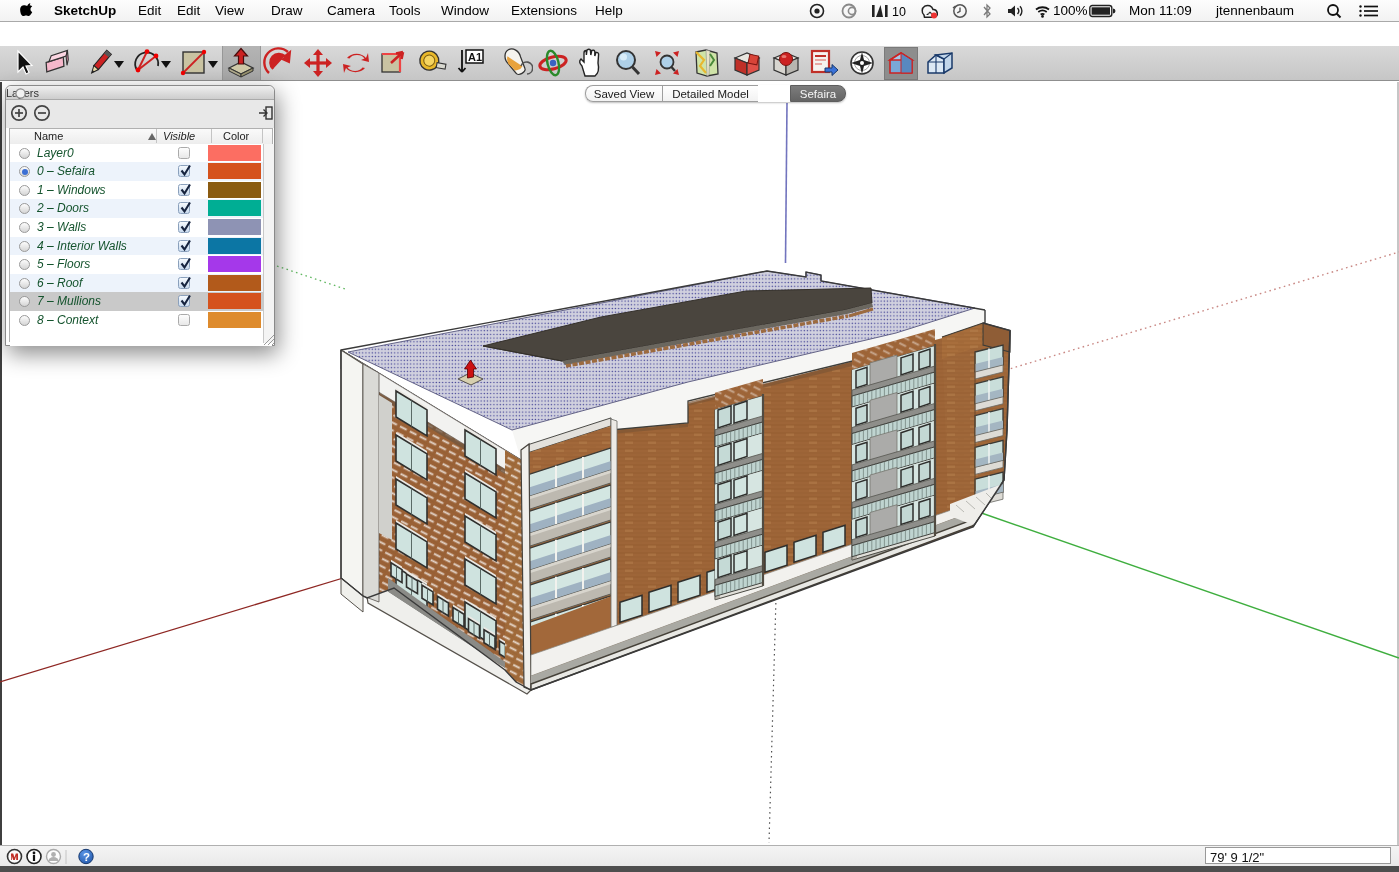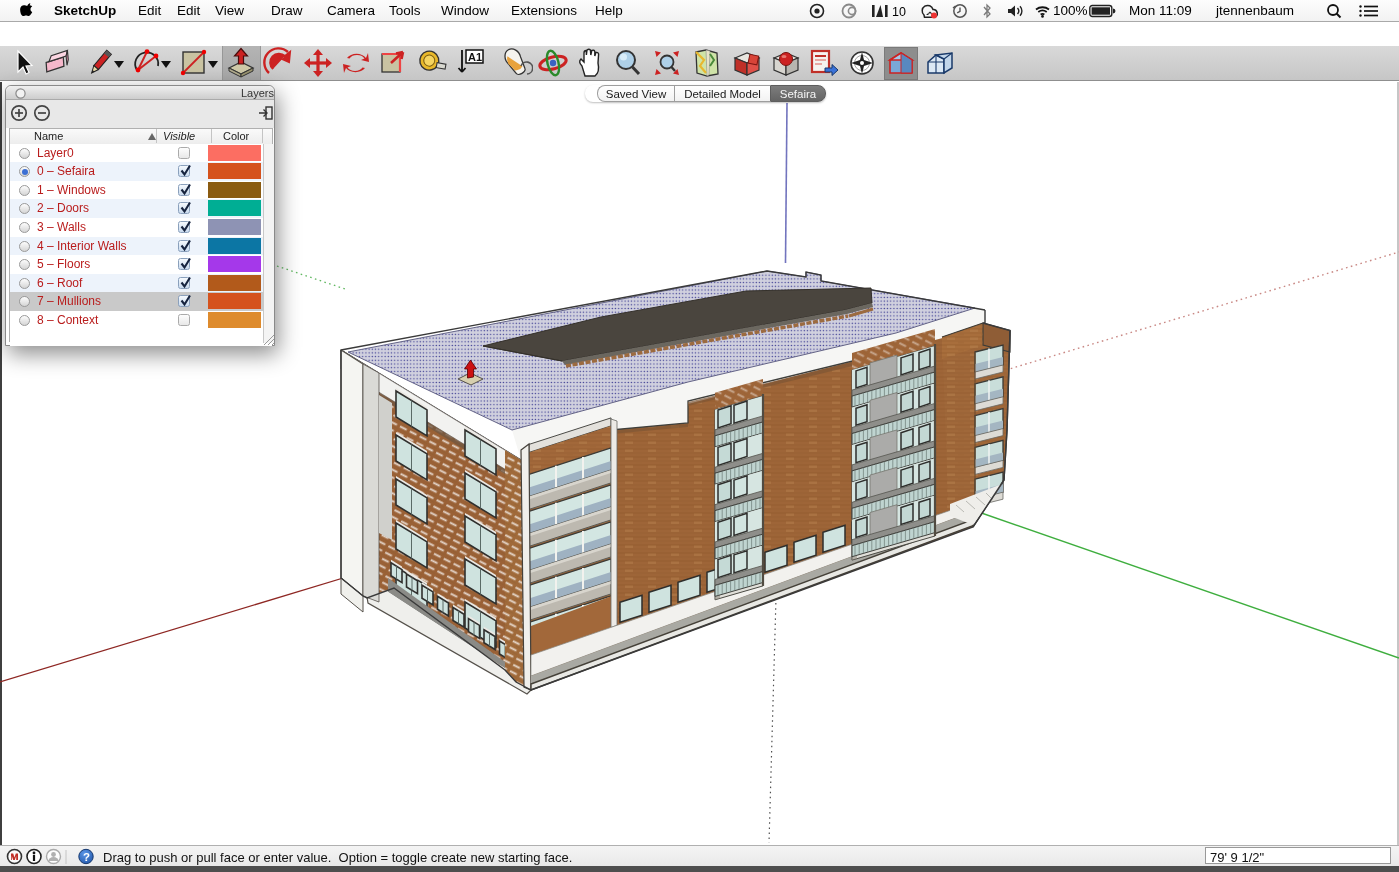--- a/index.html
+++ b/index.html
@@ -9,27 +9,27 @@
 #menubar .mi { position:absolute; top:3px; }
 #titlebar { left:0; top:22px; width:1399px; height:23px; background:linear-gradient(#ececec,#c2c2c2); border-bottom:1px solid #9a9a9a; }
 #toolbar { left:0; top:46px; width:1399px; height:35px; background:linear-gradient(#d9d9d9,#c6c6c6); border-bottom:1px solid #8f8f8f; }
 #viewport { left:0; top:82px; width:1399px; height:763px; background:#ffffff; border-left:2px solid #3f3f3f; border-right:2px solid #c6c6c6; }
 #statusbar { left:0; top:845px; width:1399px; height:21px; background:linear-gradient(#f4f4f4,#e9e9e9); border-top:1px solid #b0b0b0; }
 #bottomstrip { left:0; top:866px; width:1399px; height:6px; background:#4e4e4e; }
 .tl { position:absolute; top:5px; width:12px; height:12px; border-radius:6px; }
 #tabs { position:absolute; left:585px; top:85px; height:17px; display:flex; font-size:11.5px; border-radius:8px; box-shadow:0 1px 2px rgba(0,0,0,0.25); }
 .tab { height:17px; line-height:16px; white-space:nowrap; flex:none; background:linear-gradient(#ffffff,#f2f2f2); border:1px solid #9e9e9e; border-right:none; color:#1a1a1a; }
 .tab.first { border-radius:8px 0 0 8px; }
-.tab.active { background:linear-gradient(#7d7d7d,#646464); color:#f5f5f5; border:1px solid #5e5e5e; border-radius:0 8px 8px 0; }
+.tab.active { background:linear-gradient(#7d7d7d,#646464); color:#f5f5f5; border:1px solid #5e5e5e; border-radius:0 8px 8px 0;margin-left:32px; }
 #palette { position:absolute; left:5px; top:85px; width:270px; height:261px; background:#fff; border-radius:6px 6px 0 0; box-shadow:3px 8px 22px rgba(0,0,0,0.45); border:1px solid #8a8a8a; }
-#pal-title { position:absolute; left:0; top:0; width:100%; height:14px; background:linear-gradient(#efefef,#cdcdcd); border-bottom:1px solid #aaa; border-radius:6px 6px 0 0; font-size:11px; color:#333; text-align:right; line-height:14px; }
+#pal-title { position:absolute; left:0; top:0; width:100%; height:14px; background:linear-gradient(#efefef,#cdcdcd); border-bottom:1px solid #aaa; border-radius:6px 6px 0 0; font-size:11px; color:#333; text-align:left; line-height:14px; }
 #pal-tools { position:absolute; left:0; top:14px; width:100%; height:28px; background:#e8e8e8; }
 #pal-table { position:absolute; left:3px; top:42px; width:264px; height:214px; border:1px solid #b0b0b0; background:#fff; }
 #pal-head { position:absolute; left:0; top:0; width:100%; height:26px; background:linear-gradient(#fafafa,#e4e4e4); border-bottom:1px solid #b0b0b0; font-size:11px; color:#222; }
-.prow { position:absolute; left:0; width:100%; height:35px; font-size:12px; color:#b91c1c; }
+.prow { position:absolute; left:0; width:100%; height:35px; font-size:12px; color:#14532d;font-style:italic; }
 .pl { position:absolute; left:27px; top:2px; }
 .swatch { position:absolute; left:198px; top:1.2px; width:53px; height:16px; }
 .radio { position:absolute; left:9px; top:4px; width:11px; height:11px; border-radius:6px; border:1px solid #9a9a9a; background:linear-gradient(#fdfdfd,#d5d5d5); }
 .cb { position:absolute; left:168px; top:3px; width:12px; height:12px; border-radius:2.5px; border:1px solid #8aa0bc; background:linear-gradient(#f5f9fd,#c9daee); }
 .cbu { border:1px solid #aaa; background:linear-gradient(#fdfdfd,#e8e8e8); }
 </style></head><body>
 <div id="page">
 
 <div id="menubar" class="abs">
 <svg class="abs" style="left:20px;top:3px" width="16" height="16" viewBox="0 0 16 16">
@@ -657,21 +657,21 @@
         <line x1="966" y1="501" x2="975" y2="509"></line>
         <line x1="976" y1="497" x2="985" y2="505"></line>
         <line x1="986" y1="493" x2="993" y2="500"></line>
       </g>
 <polyline points="985,310 985,323 983,323 1010,330.5 1007,430 1004,480 973,527 531,690" fill="none" stroke="#3a3a3a" stroke-width="1.4"></polyline>
 <polyline points="531,690 516,682 505,670 394,588 367,598 363,596 341,578 341,350" fill="none" stroke="#3a3a3a" stroke-width="1.4"></polyline>
 <polygon points="458,379 470,373 483,379 471,385" fill="#d6cfae" stroke="#55514b" stroke-width="1"></polygon>
 <path d="M467.5 378 L467.5 369 L464.5 369 L470.5 360 L476.5 369 L473.5 369 L473.5 377 Z" fill="#cc1111" stroke="#550000" stroke-width="0.8"></path>
 </svg>
 <div id="tabs">
-<div class="tab first" style="width:77px;text-align:center;margin-left:12px;">Saved View</div>
+<div class="tab first" style="width:77px;text-align:center;">Saved View</div>
 <div class="tab" style="width:96px;text-align:center;">Detailed Model</div>
 <div class="tab active" style="width:56px;text-align:center;">Sefaira</div>
 </div>
 <div id="palette">
 <div id="pal-title">Layers<svg class="abs" style="left:9px;top:2px" width="11" height="11">
           <circle cx="5.5" cy="5.5" r="4.6" fill="#f2f2f2" stroke="#8a8a8a" stroke-width="1.2"></circle>
         </svg></div>
 <div id="pal-tools">
 <svg class="abs" style="left:5px;top:4px" width="54" height="18" viewBox="0 0 54 18">
 <circle cx="8" cy="9" r="7.2" fill="none" stroke="#444" stroke-width="1.7"></circle>
@@ -805,18 +805,17 @@
 <line x1="60" y1="2" x2="60" y2="16" stroke="#c4c4c4" stroke-width="1"></line>
 <circle cx="80" cy="8.5" r="7.2" fill="url(#qgrad)" stroke="#16386e" stroke-width="1"></circle>
         <text x="77" y="13" font-size="11.5" font-weight="bold" fill="#fff">?</text>
 <defs>
           <radialGradient id="qgrad" cx="0.4" cy="0.3" r="0.9">
             <stop offset="0" stop-color="#5a96e8"></stop>
             <stop offset="1" stop-color="#1c4fa0"></stop>
           </radialGradient>
         </defs>
 </svg>
-<span class="abs" style="left:103px;top:3.5px;font-size:13px;color:#111;">Drag to push or pull face or enter value.&nbsp; Option = toggle create new starting face.</span>
 <span class="abs" style="left:1208px;top:3.5px;font-size:13px;color:#111;">Distance</span>
 <div class="abs" style="left:1205px;top:1px;width:186px;height:17px;background:#fff;border:1px solid #999;"></div>
 <span class="abs" style="left:1210px;top:3.5px;font-size:13px;color:#111;">79' 9 1/2"</span>
 </div>
 <div id="bottomstrip" class="abs"></div>
 </div>
 </body></html>

